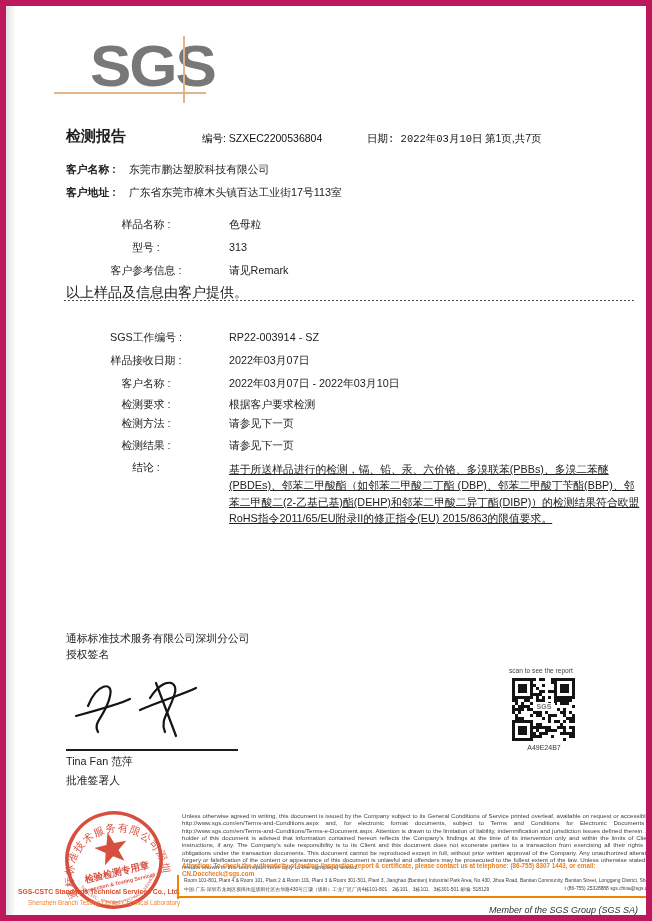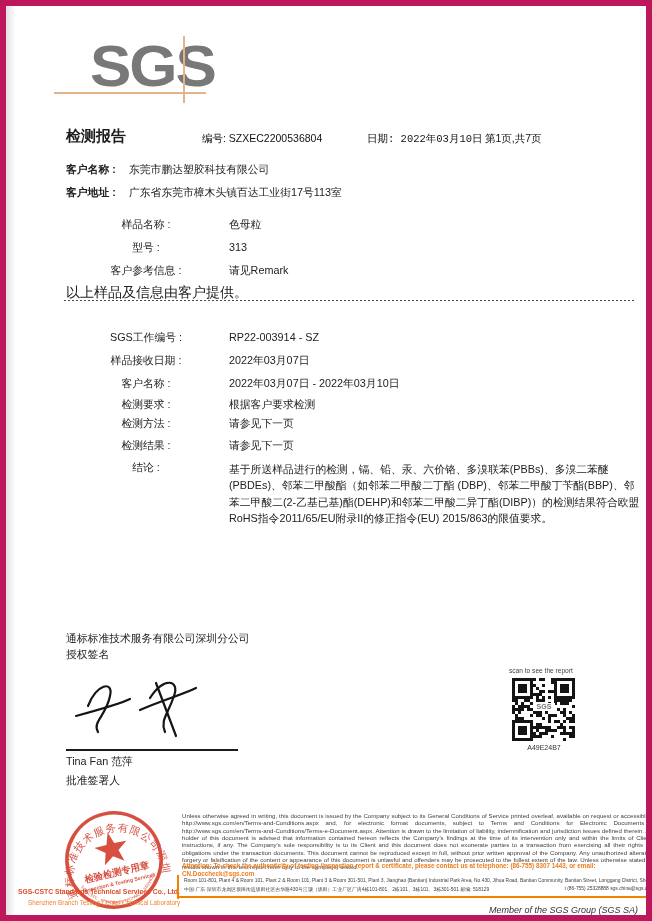--- a/index.html
+++ b/index.html
@@ -13,21 +13,21 @@
         color:#787878;letter-spacing:-2px;line-height:1;transform:scaleY(.92);}
   .logo-hline{position:absolute;left:48px;top:86px;width:152px;height:2px;background:#e3b489;}
   .logo-vline{position:absolute;left:177px;top:30px;width:2px;height:67px;background:#e3b489;}
   .title{position:absolute;left:60px;top:121px;font-size:15px;font-weight:bold;color:#1d1d1d;font-family:Liberation Mono, monospace;}
   .hmeta{position:absolute;top:126px;font-size:10.5px;color:#111;white-space:nowrap;}
   .m-no{left:196px;} .m-date{left:361px;font-family:Liberation Mono, monospace;} .m-page{left:479px;}
   
   .row{position:absolute;left:60px;font-size:10.8px;color:#222;white-space:nowrap;}
   .lbl{display:inline-block;vertical-align:top;}
   .w60{width:60px;font-weight:bold;} .w160{width:160px;text-align:center;}
-  .concl-text{display:inline-block;white-space:normal;width:414px;line-height:1.52;vertical-align:top;}
+  .concl-text{display:inline-block;white-space:normal;width:414px;line-height:1.52;vertical-align:top;text-decoration:underline;}
   .note{position:absolute;left:60px;font-size:14px;color:#222;}
   .dashed{position:absolute;left:58px;top:294px;width:572px;height:1px;
         background-image:repeating-linear-gradient(90deg,#4a4a4a 0 2px,transparent 2px 4px);}
   
   .sig-company{position:absolute;left:60px;top:626px;font-size:10.8px;color:#222;}
   .sig-auth{position:absolute;left:60px;top:642px;font-size:10.8px;color:#222;text-align:right;}
   .sig-svg{position:absolute;left:62px;top:664px;}
   .sig-line{position:absolute;left:60px;top:743px;width:172px;height:2px;background:#1c1c1c;}
   .sig-name{position:absolute;left:60px;top:749px;font-size:10.8px;color:#222;}
   .sig-role{position:absolute;left:60px;top:768px;font-size:10.8px;color:#222;}

